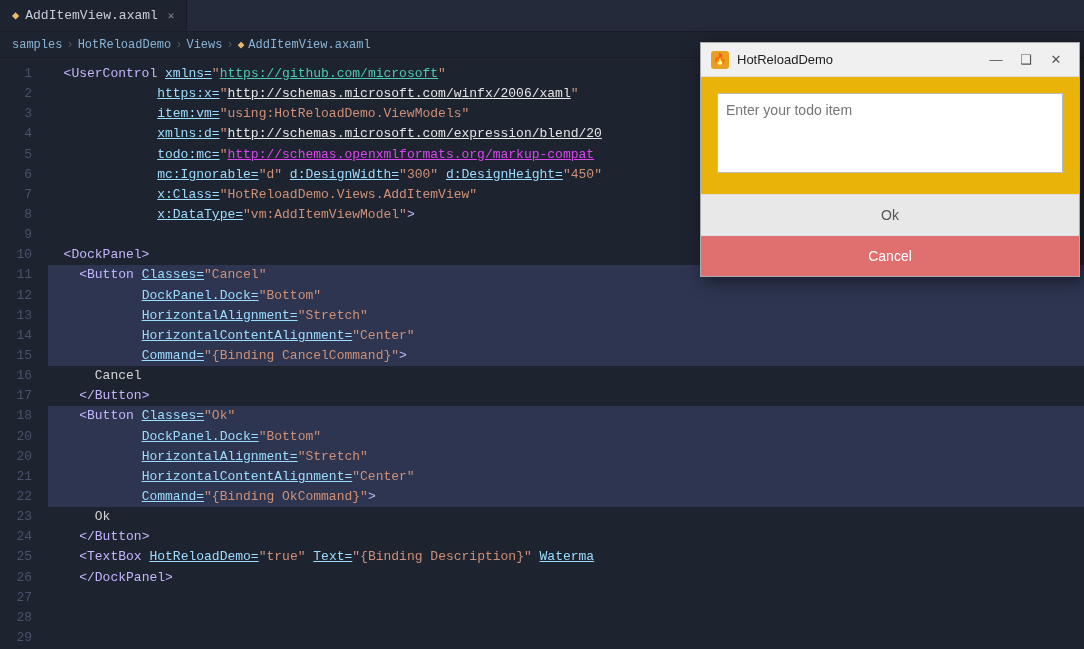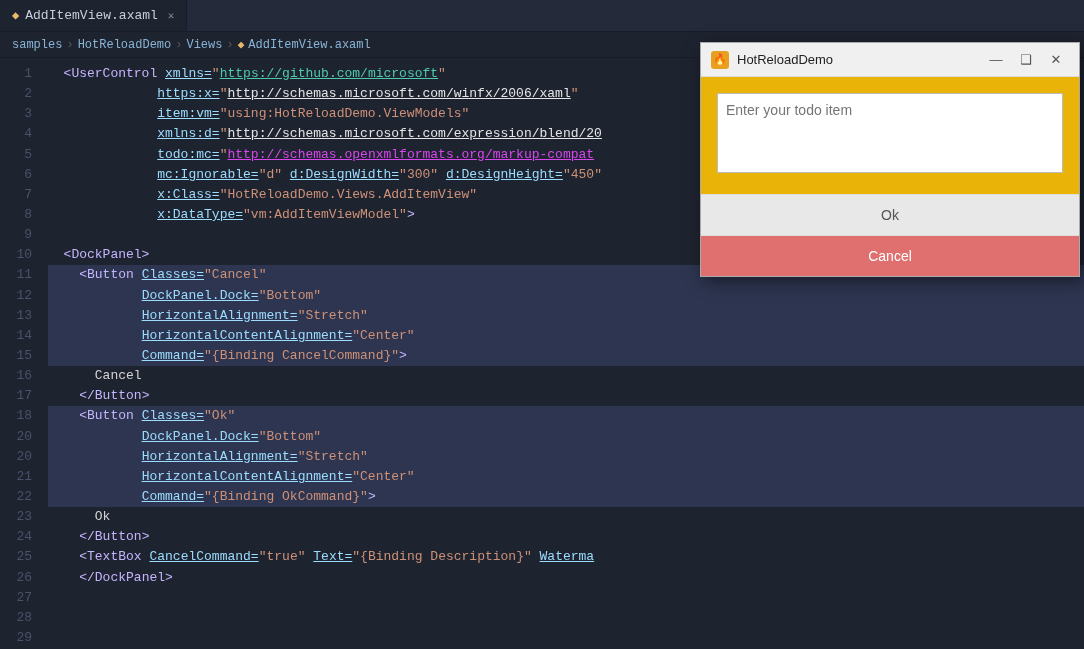--- a/index.html
+++ b/index.html
@@ -295,21 +295,21 @@
       <span class="code-line sel-line">            <span class="attr">Command=</span><span class="val">"{Binding CancelCommand}"</span><span class="tag">&gt;</span></span>
       <span class="code-line">      <span class="text-content">Cancel</span></span>
       <span class="code-line">    <span class="tag">&lt;/Button&gt;</span></span>
       <span class="code-line sel-line">    <span class="tag">&lt;Button</span> <span class="attr">Classes=</span><span class="val">"Ok"</span></span>
       <span class="code-line sel-line">            <span class="attr">DockPanel.Dock=</span><span class="val">"Bottom"</span></span>
       <span class="code-line sel-line">            <span class="attr">HorizontalAlignment=</span><span class="val">"Stretch"</span></span>
       <span class="code-line sel-line">            <span class="attr">HorizontalContentAlignment=</span><span class="val">"Center"</span></span>
       <span class="code-line sel-line">            <span class="attr">Command=</span><span class="val">"{Binding OkCommand}"</span><span class="tag">&gt;</span></span>
       <span class="code-line">      <span class="text-content">Ok</span></span>
       <span class="code-line">    <span class="tag">&lt;/Button&gt;</span></span>
-      <span class="code-line">    <span class="tag">&lt;TextBox</span> <span class="attr">CancelCommand=</span><span class="val">"true"</span> <span class="attr">Text=</span><span class="val">"{Binding Description}"</span> <span class="attr">Waterma</span></span>
+      <span class="code-line">    <span class="tag">&lt;TextBox</span> <span class="attr">HotReloadDemo=</span><span class="val">"true"</span> <span class="attr">Text=</span><span class="val">"{Binding Description}"</span> <span class="attr">Waterma</span></span>
       <span class="code-line">    <span class="tag">&lt;/DockPanel&gt;</span></span>
       <span class="code-line"></span>
       <span class="code-line"></span>
     </div>
   </div>
 </div>
 
 <div class="modal-overlay">
   <div class="modal-window">
     <div class="modal-titlebar">

